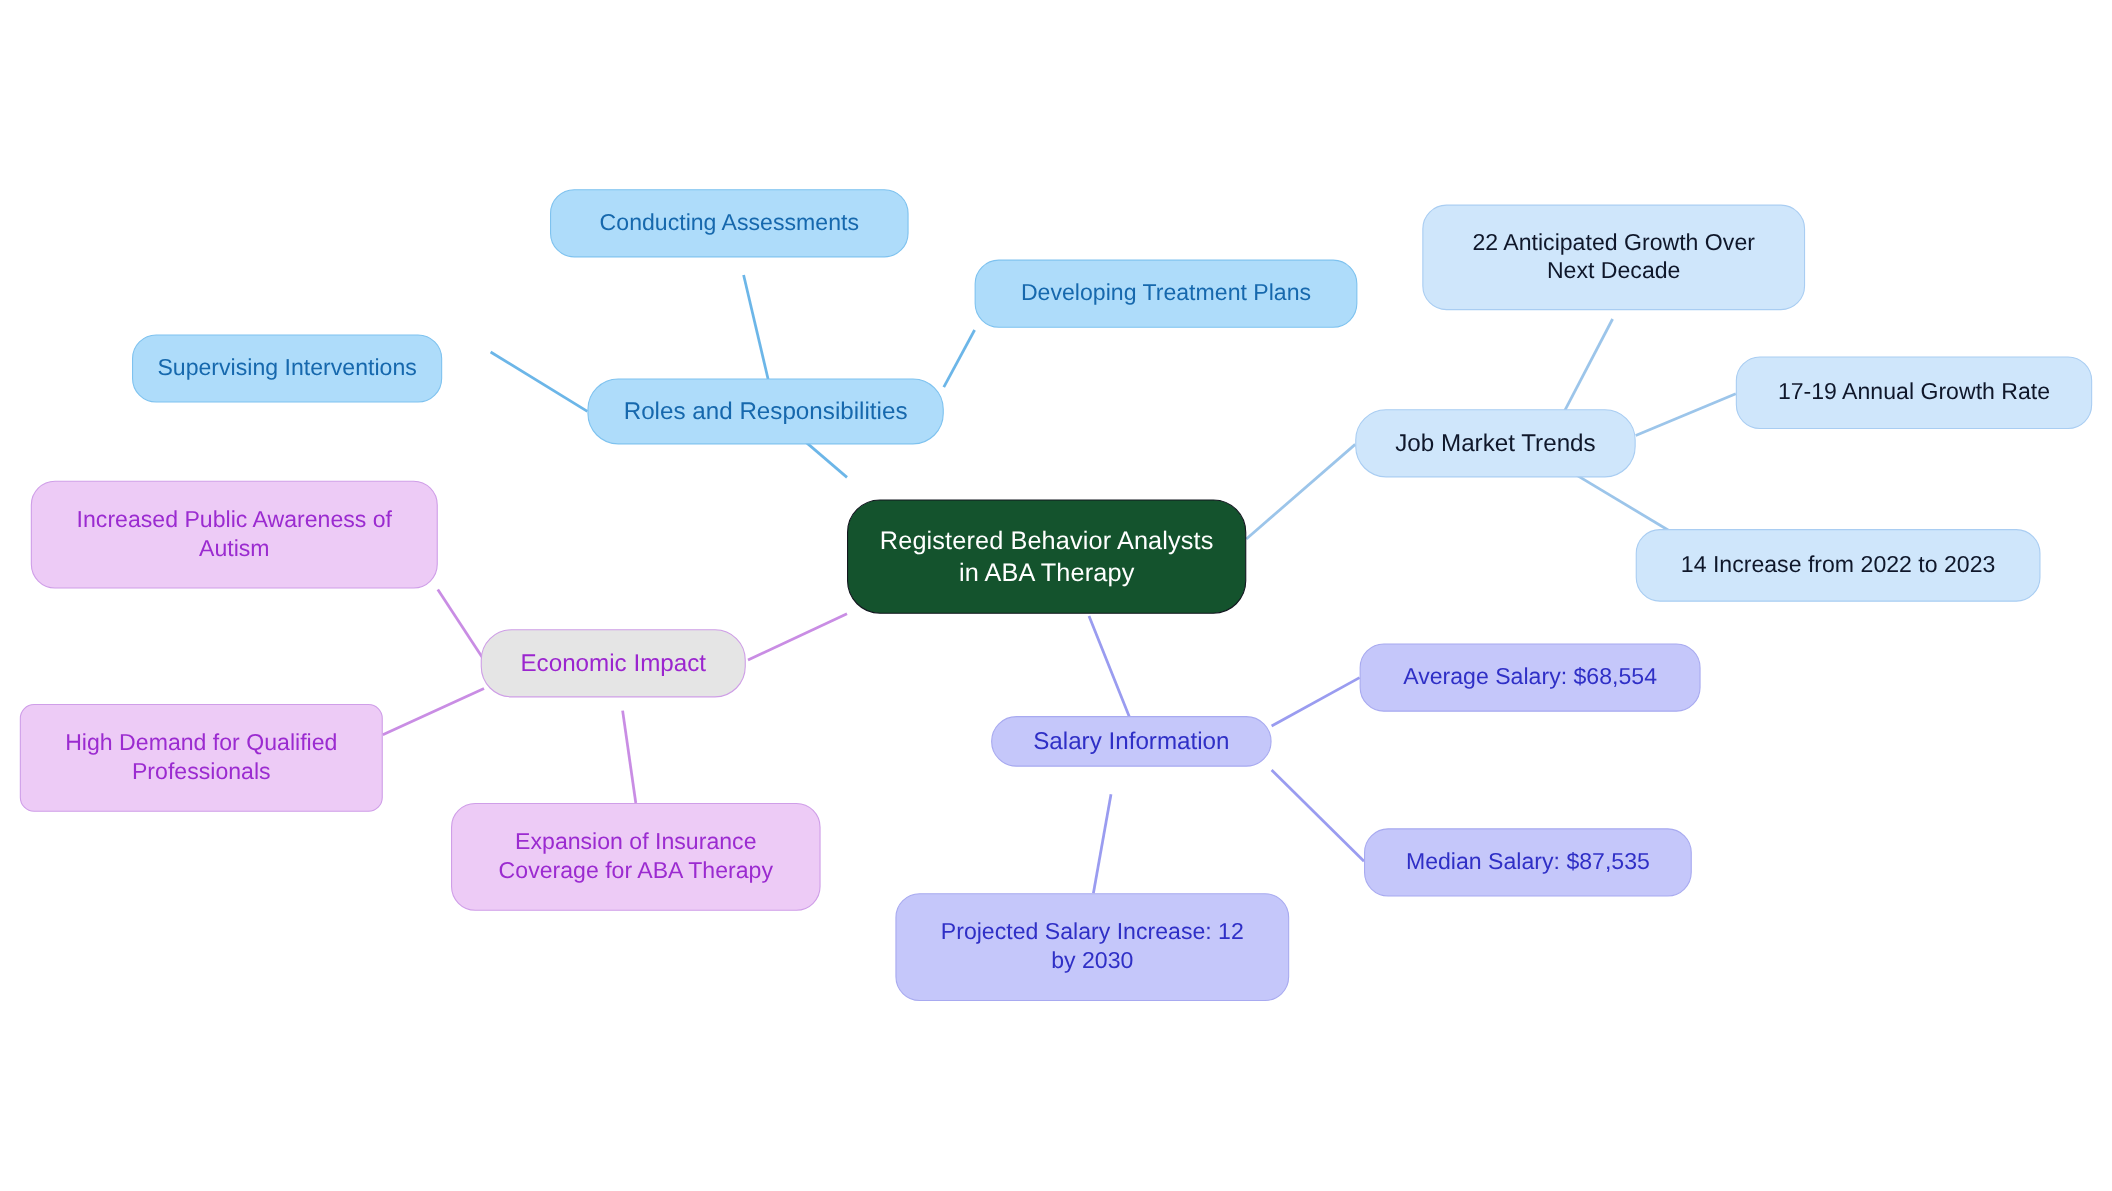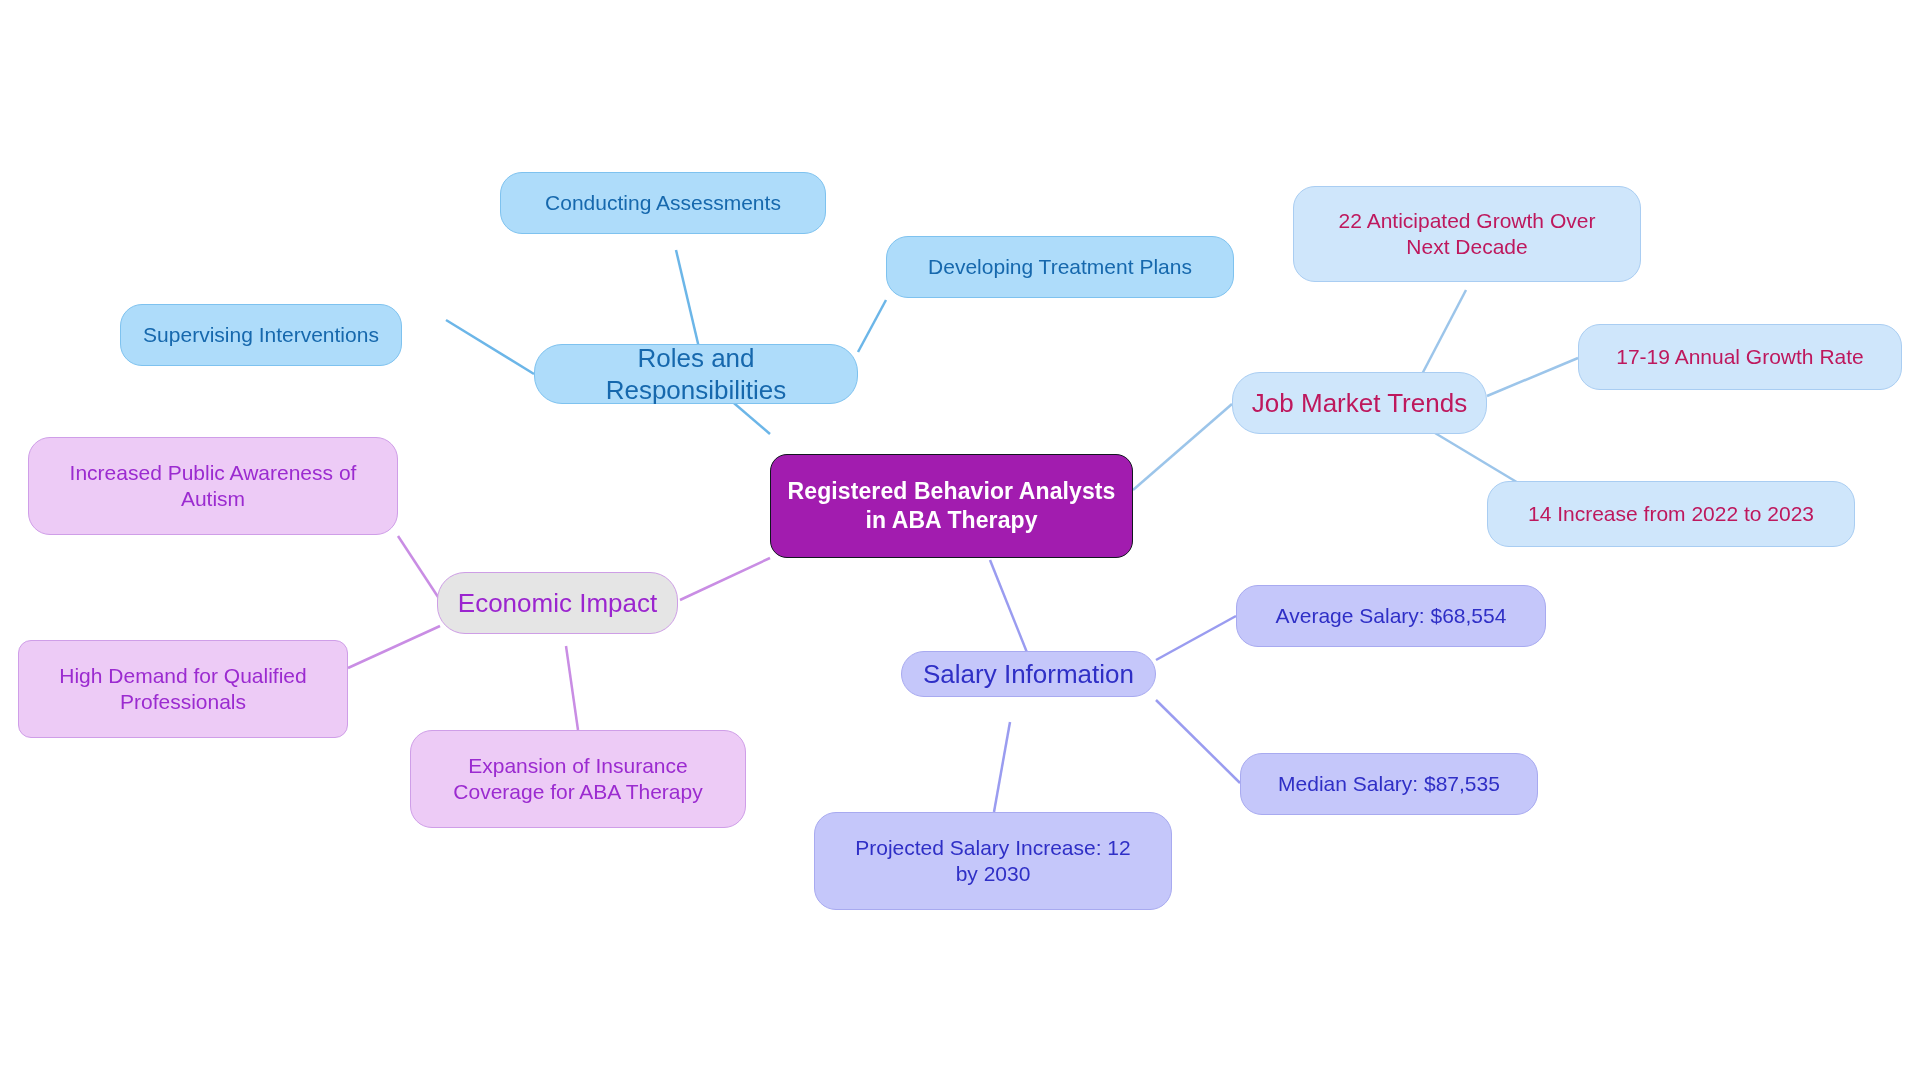--- a/index.html
+++ b/index.html
@@ -34,45 +34,44 @@
     align-items: center;
     justify-content: center;
     text-align: center;
     border-style: solid;
     border-width: 1px;
     line-height: 1.25;
     padding: 6px 14px;
     white-space: pre-line;
   }
   .node-root {
-    background: #a21caf;
+    background: #14532d;
     border-color: #12161f;
     color: #ffffff;
-    border-radius: 17px;
+    border-radius: 30px;
     font-size: 23px;
     letter-spacing: 0.1px;
-    font-weight: bold;
   }
   .node-branch {
     border-radius: 28px;
-    font-size: 26px;
+    font-size: 22px;
   }
   .node-leaf {
     border-radius: 22px;
     font-size: 21px;
   }
   .c-blue-mid {
     background: #aedcfa;
     border-color: #7ec2ef;
     color: #1668ad;
   }
   .c-blue-light {
     background: #cfe6fb;
     border-color: #a9cdf2;
-    color: #be185d;
+    color: #0f172a;
   }
   .c-periwinkle {
     background: #c5c7fa;
     border-color: #a8aaf0;
     color: #2f2fc6;
   }
   .c-pink-mid {
     background: #e5e5e5;
     border-color: #ce9ee6;
     color: #9b25cf;

